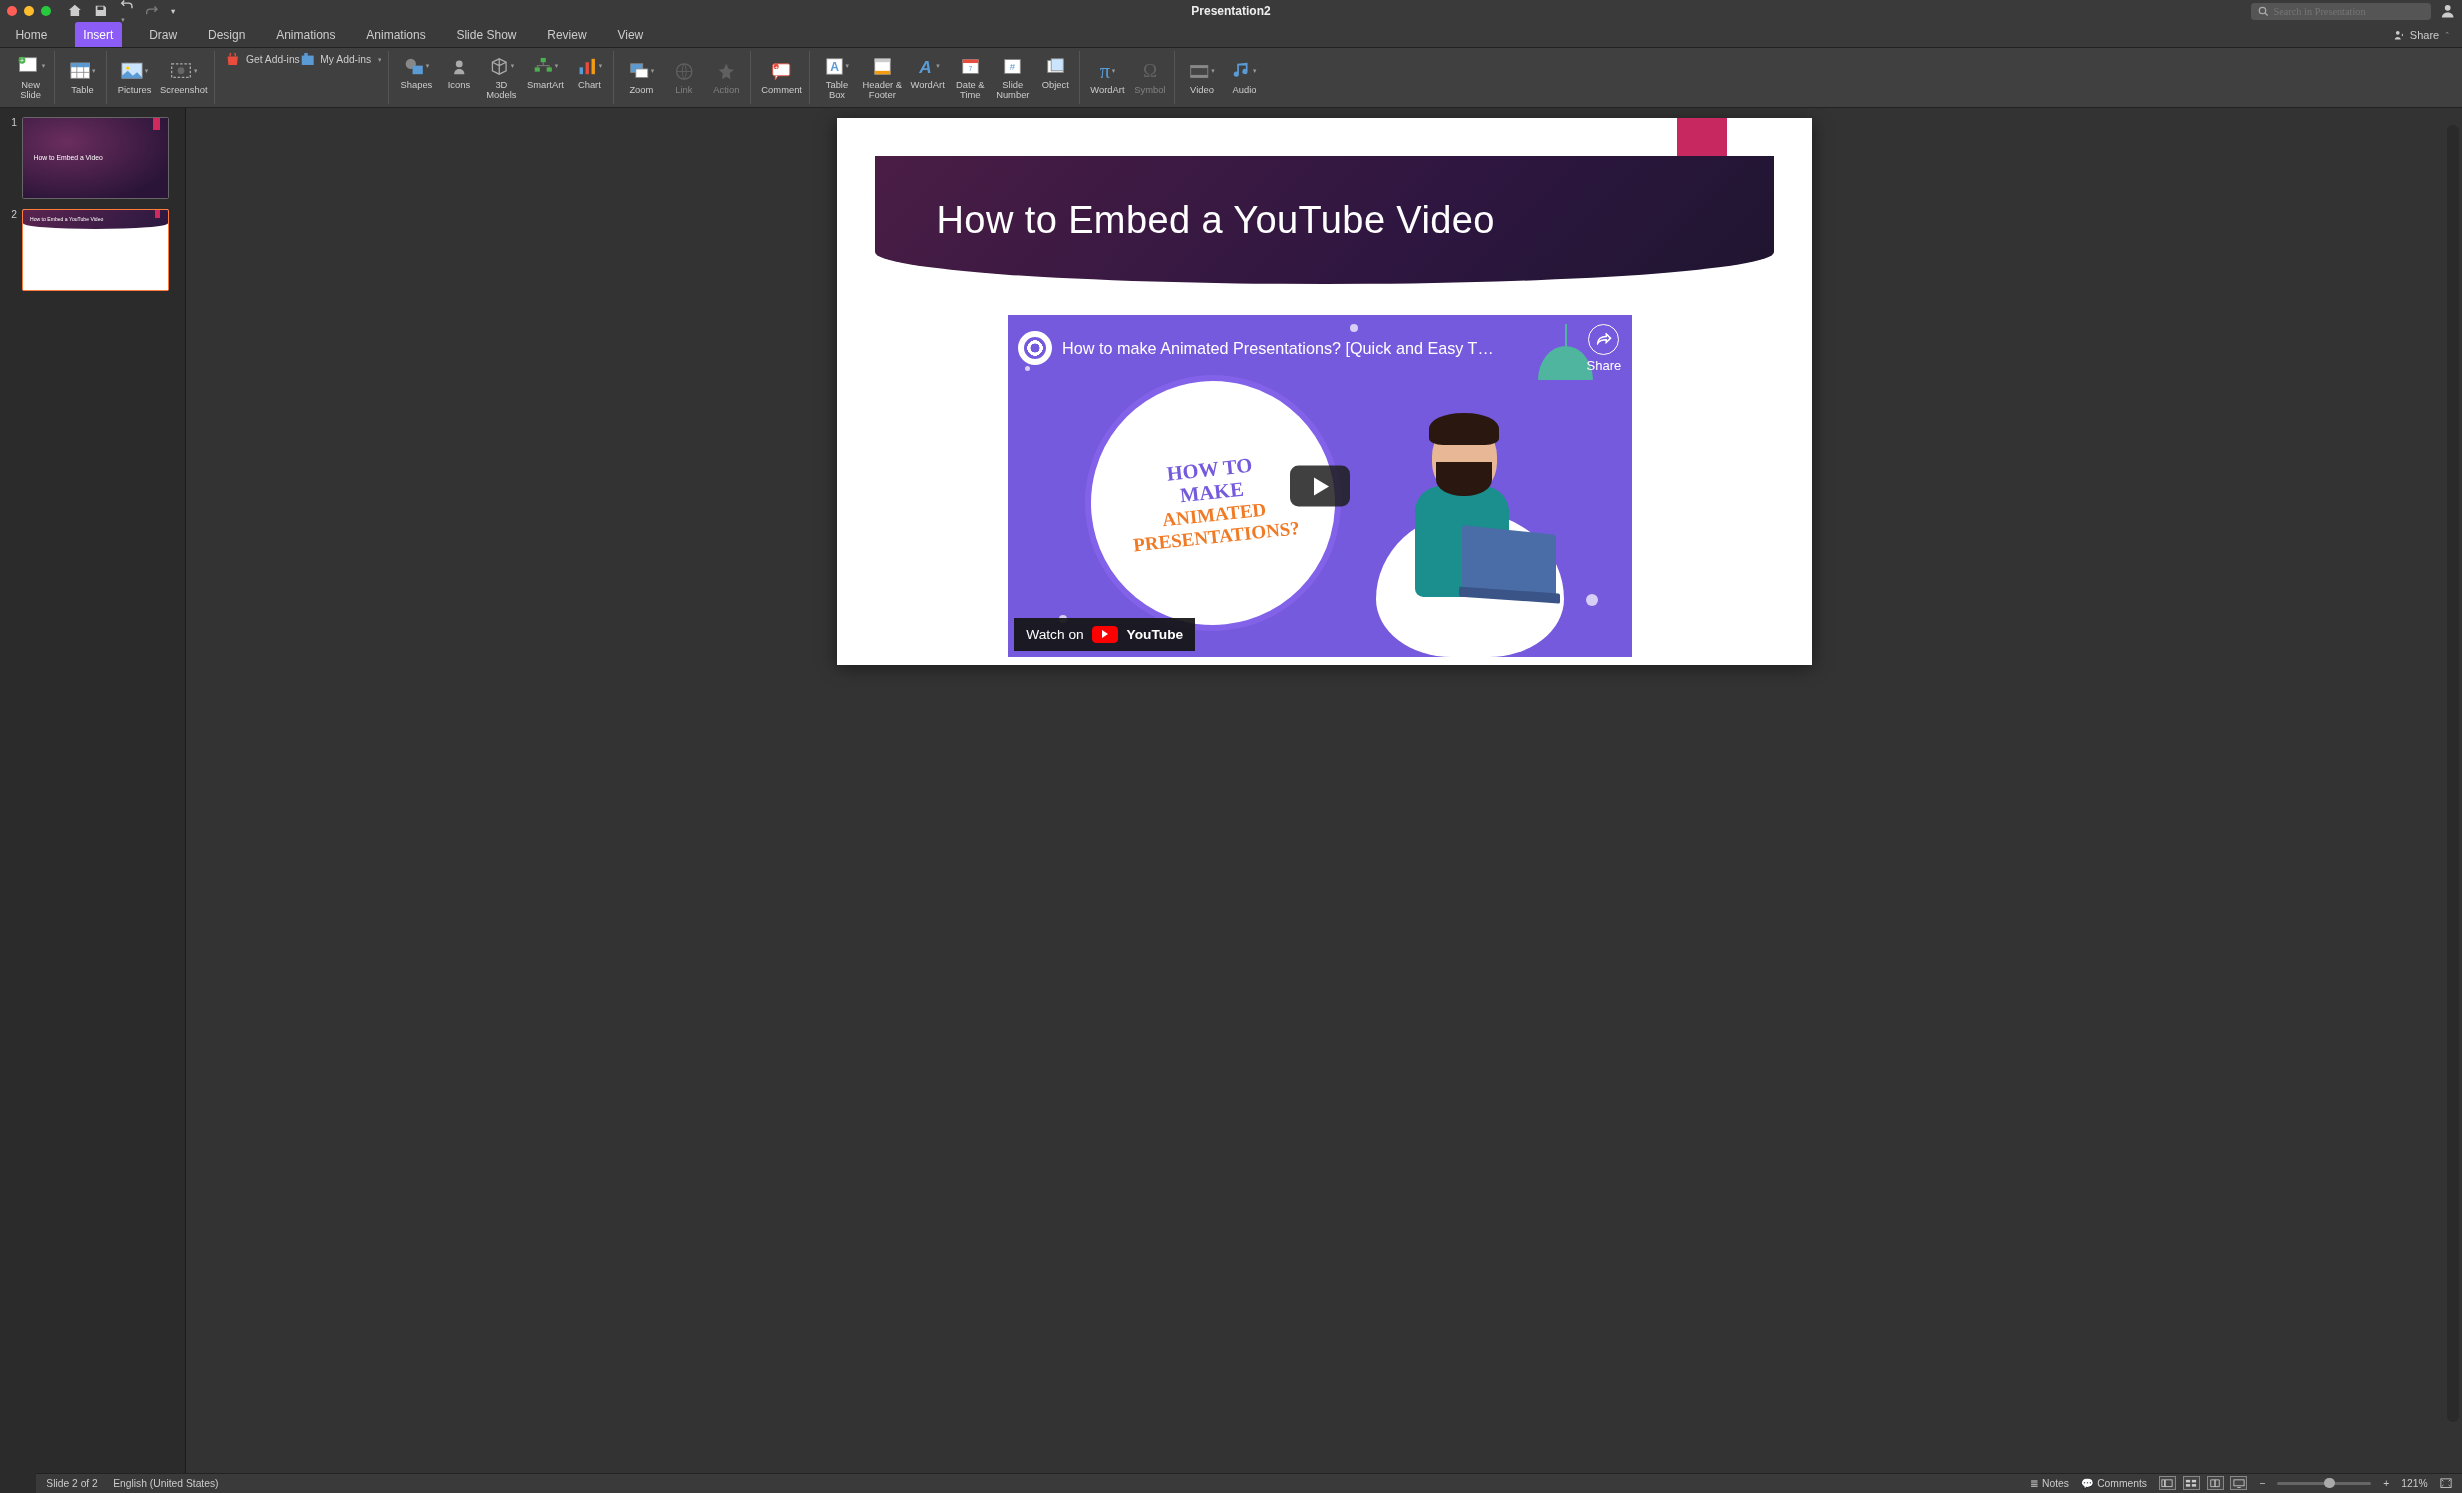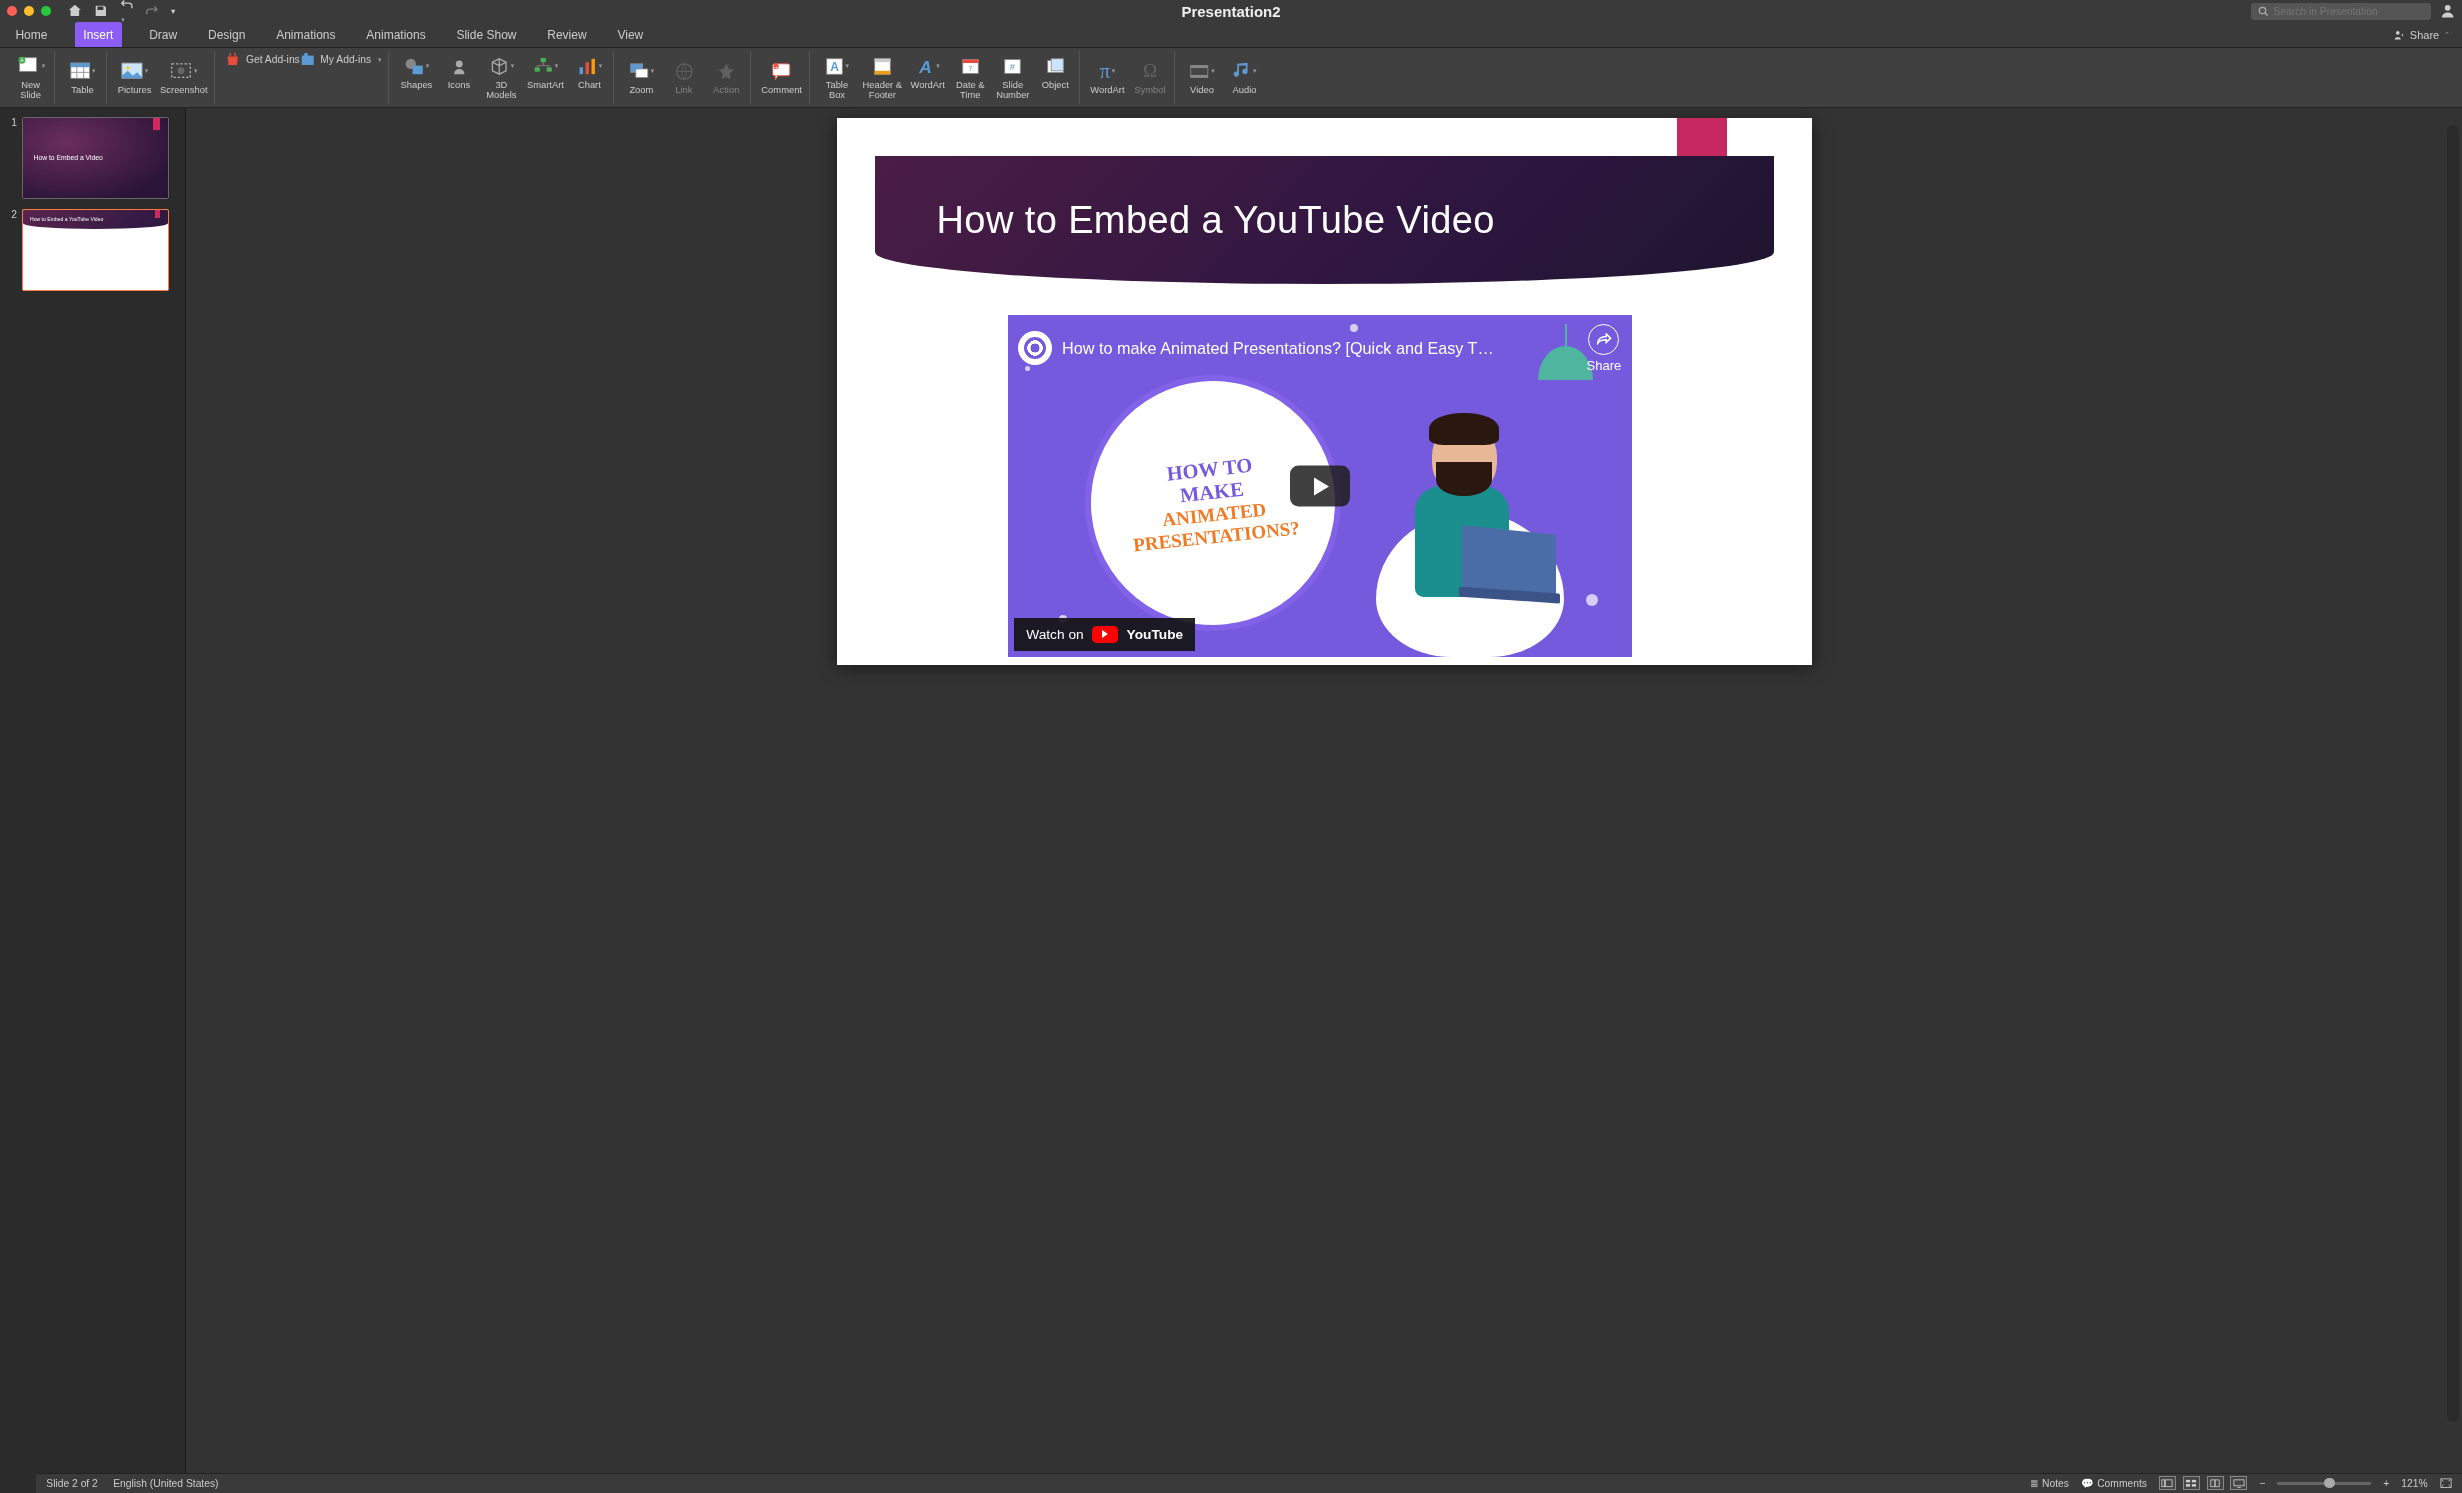--- a/index.html
+++ b/index.html
@@ -7,23 +7,23 @@
 
 
 .titlebar { height: 22px; background: #3a3a3a; display: flex; align-items: center; padding: 0 6.8px; position: relative; }
 .traffic-lights { display: flex; gap: 6.8px; }
 .tl { width: 10.3px; height: 10.3px; border-radius: 50%; }
 .tl-red { background: #ff5f56; }
 .tl-yellow { background: #ffbd2e; }
 .tl-green { background: #27c93f; }
 .tb-icons { display: flex; gap: 12px; margin-left: 17px; align-items: center; }
 .tb-icon { color: #ccc; cursor: pointer; }
-.title { position: absolute; left: 50%; transform: translateX(-50%); font-weight: 600; color: #eee; font-size: 15px; }
+.title { position: absolute; left: 50%; transform: translateX(-50%); font-weight: 600; color: #eee; font-size: 12px; }
 .search-box { margin-left: auto; display: flex; align-items: center; background: #555; border-radius: 3.4px; padding: 1.7px 6.8px; gap: 5.1px; color: #aaa; width: 180px; height: 17px; }
-.search-box input { background: transparent; border: none; color: #ccc; font-size: 10.3px; outline: none; width: 100%; }
+.search-box input { background: transparent; border: none; color: #ccc; font-size: 10.3px; outline: none; width: 100%; font-family: Liberation Serif, serif; }
 .user-icon { margin-left: 8.5px; color: #ccc; }
 
 
 .menu-tabs { height: 26px; background: #3a3a3a; display: flex; align-items: center; padding: 0 12px; gap: 24px; border-bottom: 0.9px solid #222; }
 .menu-tab { color: #ccc; cursor: pointer; padding: 5.1px 3.4px; font-size: 12px; }
 .menu-tab.active { background: #8b5cf6; border-radius: 2.6px 2.6px 0 0; padding: 5.1px 8.5px; color: #fff; }
 .share-btn { margin-left: auto; color: #ccc; cursor: pointer; display: flex; align-items: center; gap: 3.4px; }
 
 
 .ribbon { height: 60px; background: #404040; display: flex; align-items: center; padding: 3.4px 6.8px; gap: 3.4px; border-bottom: 0.9px solid #222; }

